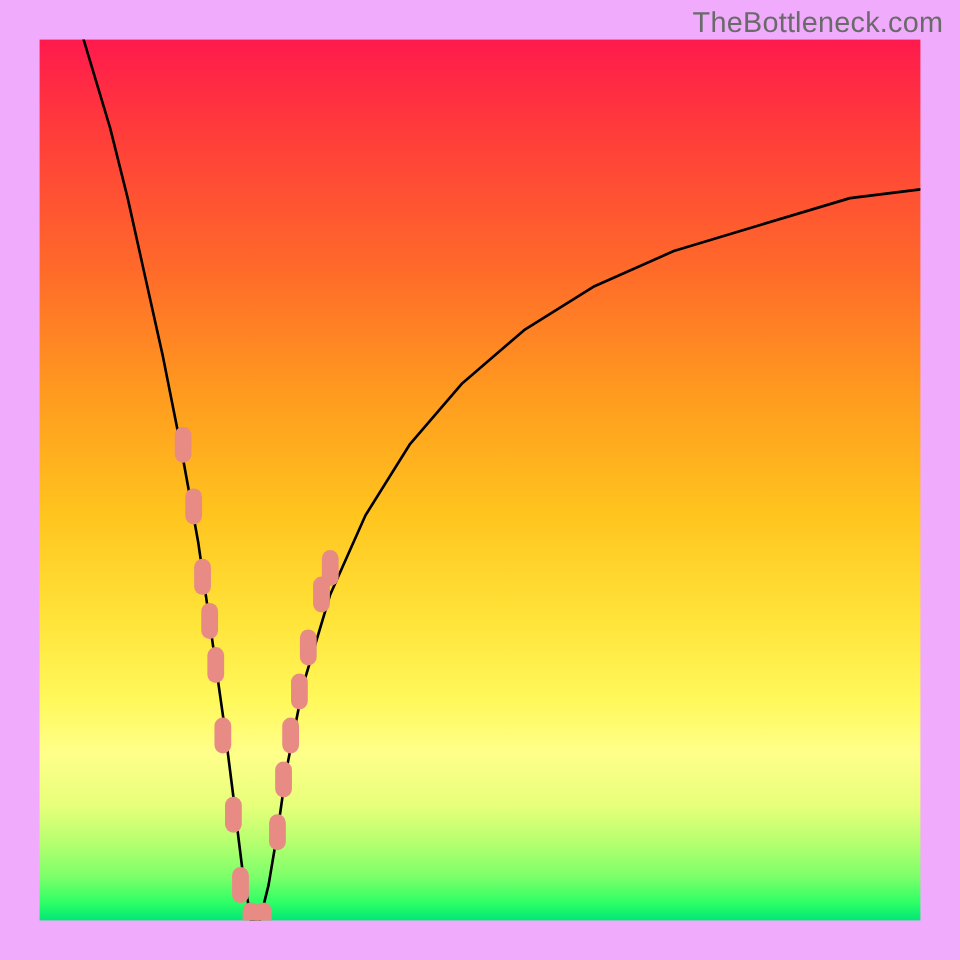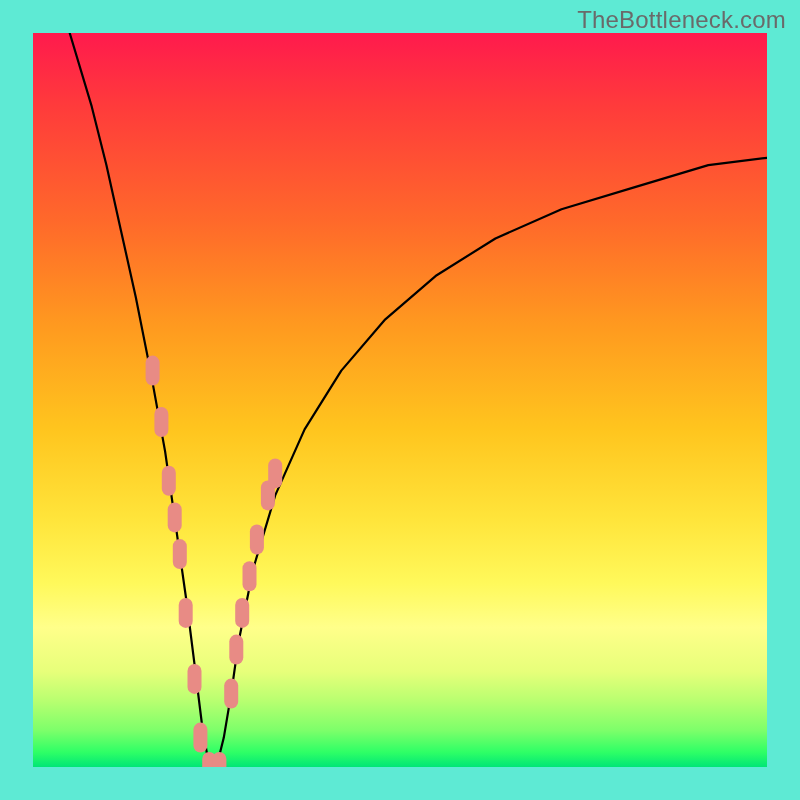--- a/index.html
+++ b/index.html
@@ -10,21 +10,21 @@
     background: #000;
     overflow: hidden;
     font-family: Arial, Helvetica, sans-serif;
   }
   .frame {
     position: absolute;
     top: 0;
     left: 0;
     width: 800px;
     height: 800px;
-    background: #5eead4;
+    background: #f0abfc;
   }
   .plot {
     position: absolute;
     top: 33px;
     left: 33px;
     width: 734px;
     height: 734px;
     background: linear-gradient(
       to bottom,
       #ff1a4d 0%,

